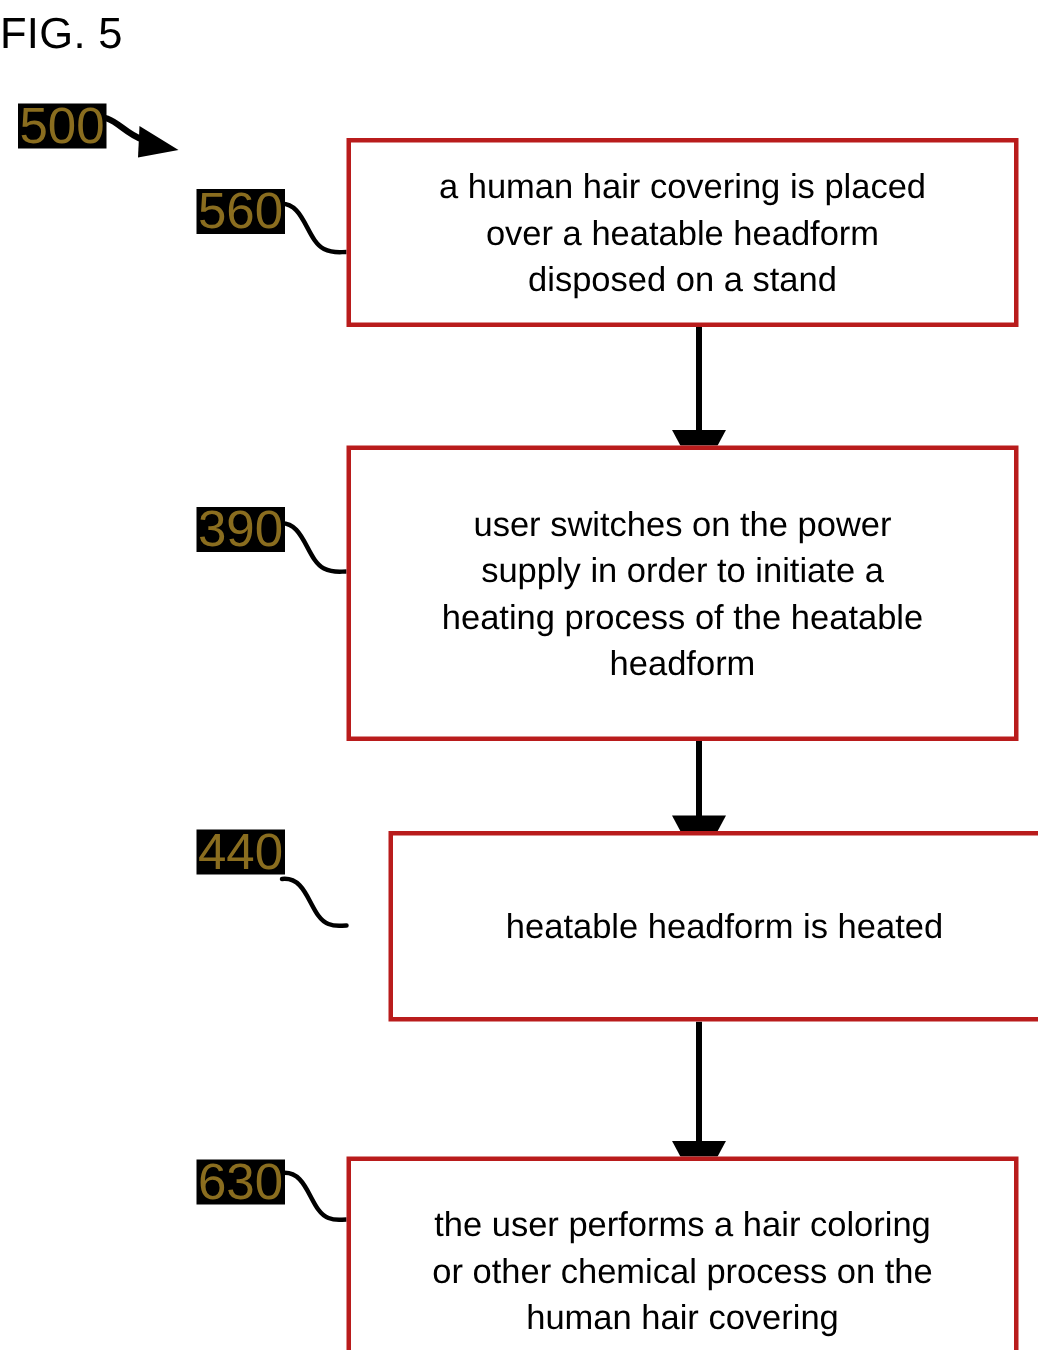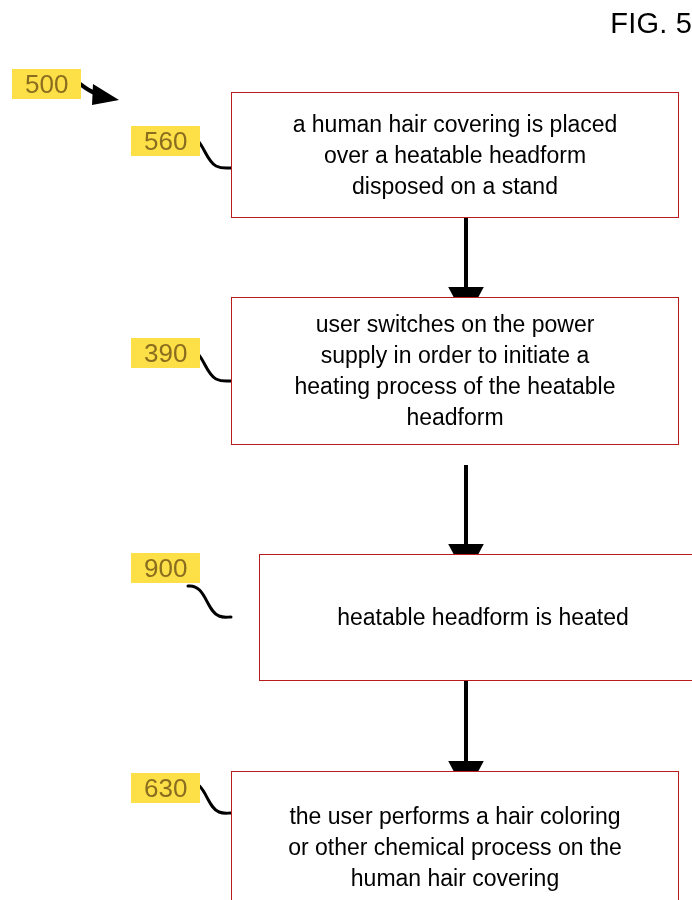--- a/index.html
+++ b/index.html
@@ -18,63 +18,63 @@
     background: #ffffff;
     overflow: hidden;
   }
 
   
   #figure-title {
     position: absolute;
     left: 0;
     top: 6px;
     width: 692px;
-    text-align: right;
+    text-align: left;
     font-size: 29px;
     line-height: 34px;
     color: #000000;
     letter-spacing: 0.2px;
     white-space: pre;
   }
 
   
   .flow-box {
     position: absolute;
     box-sizing: border-box;
-    border: 1px solid #b91c1c;
+    border: 3px solid #b91c1c;
     background: #ffffff;
     display: flex;
     align-items: center;
     justify-content: center;
   }
   .flow-box-text {
     display: block;
     width: 100%;
     text-align: center;
     color: #000000;
     font-size: 23px;
     line-height: 31px;
     padding: 0 14px;
     box-sizing: border-box;
     white-space: pre-line;
   }
 
   #box-510 { left: 231px; top: 92px;  width: 448px; height: 126px; }
-  #box-520 { left: 231px; top: 297px; width: 448px; height: 148px; }
+  #box-520 { left: 231px; top: 297px; width: 448px; height: 197px; }
   #box-530 { left: 231px; top: 554px; width: 448px; height: 127px; margin-left: 28px; }
   #box-540 { left: 231px; top: 771px; width: 448px; height: 153px; }
 
   
   .ref-num {
     position: absolute;
-    font-size: 26px;
+    font-size: 34px;
     line-height: 30px;
     color: #8a6d1f;
-    background: #fde047;
-    padding: 0 13px;
+    background: #000000;
+    padding: 0 1px;
     white-space: pre;
   }
   #ref-500 { left: 12px;  top: 69px;  }
   #ref-510 { left: 131px; top: 126px; }
   #ref-520 { left: 131px; top: 338px; }
   #ref-530 { left: 131px; top: 553px; }
   #ref-540 { left: 131px; top: 773px; }
 
   
   #vector-layer {
@@ -120,21 +120,21 @@
 
     <line x1="466" y1="681" x2="466" y2="763" stroke="#000000" stroke-width="4" marker-end="url(#flow-arrowhead)"></line>
   </svg>
 
   <div class="ref-num" id="ref-500">500</div>
 
   <div class="ref-num" id="ref-510">560</div>
 
   <div class="ref-num" id="ref-520">390</div>
 
-  <div class="ref-num" id="ref-530">900</div>
+  <div class="ref-num" id="ref-530">440</div>
 
   <div class="ref-num" id="ref-540">630</div>
 
   <div class="flow-box" id="box-510">
     <span class="flow-box-text">a human hair covering is placed
 over a heatable headform
 disposed on a stand</span>
   </div>
 
   <div class="flow-box" id="box-520">

